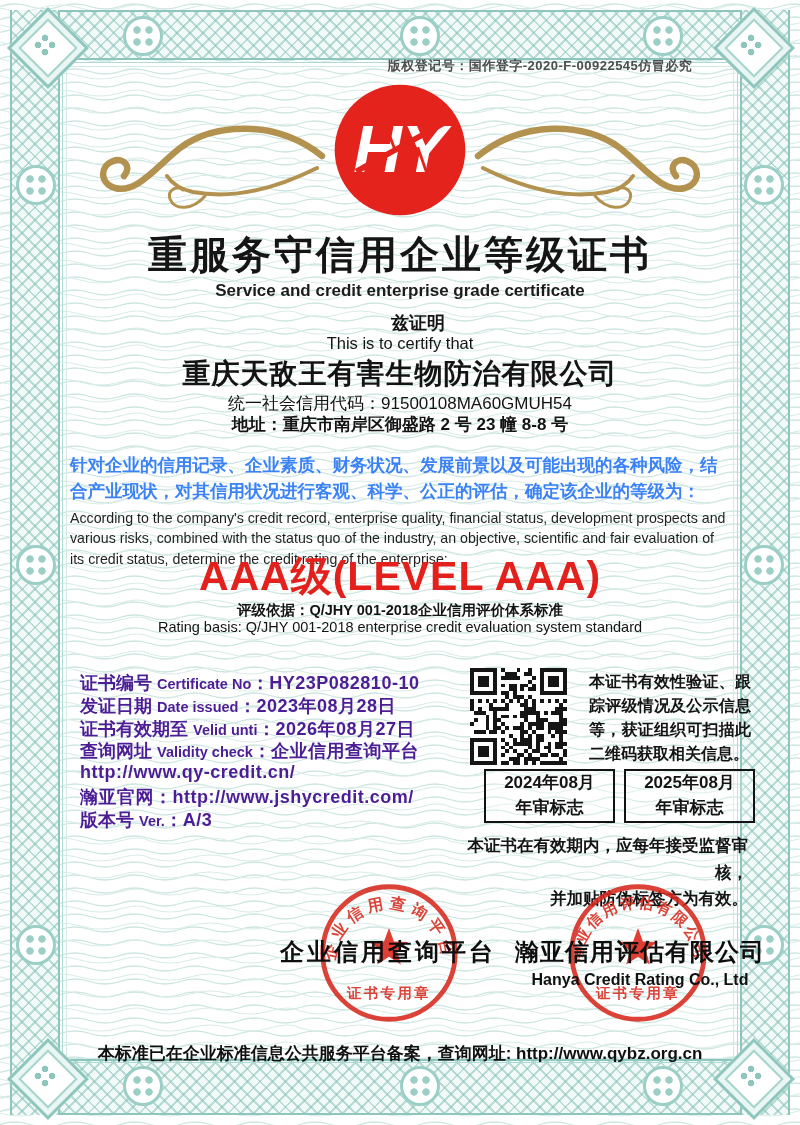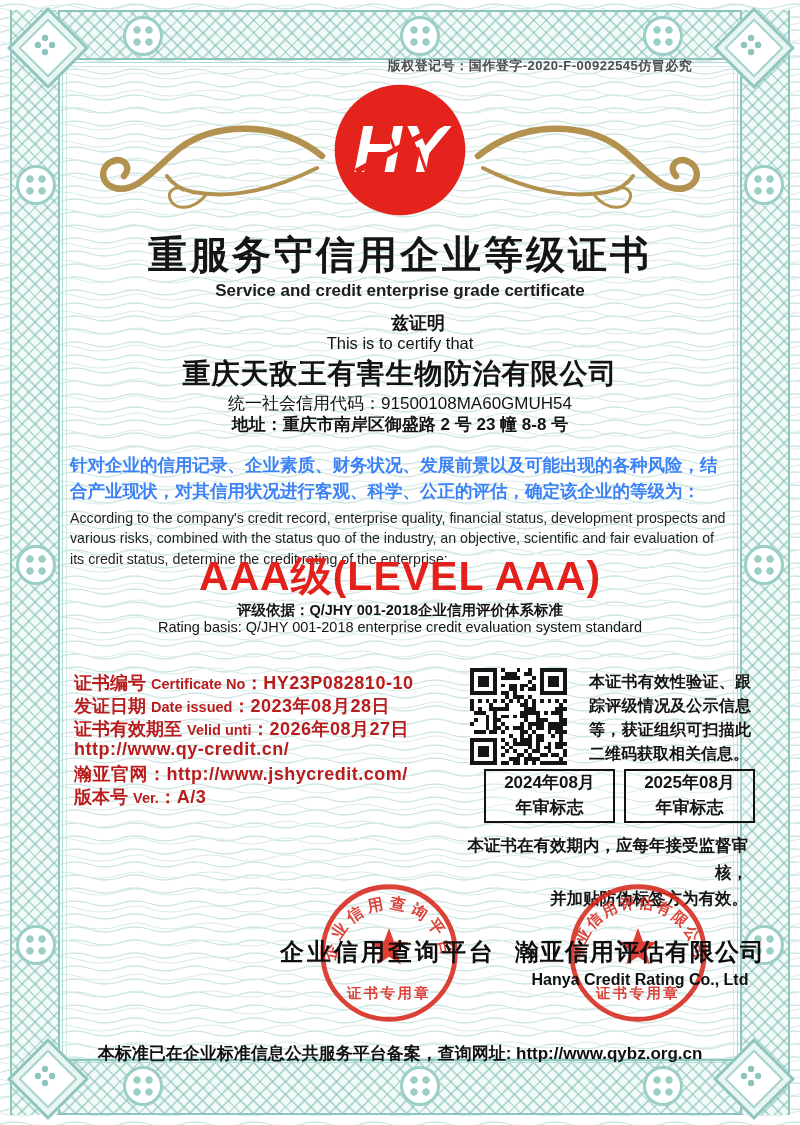--- a/index.html
+++ b/index.html
@@ -54,21 +54,21 @@
 
   
   .intro{left:70px;top:452px;width:662px;}
   .intro-cn{font-size:17.5px;font-weight:700;line-height:1.5;color:#3b82f6;}
   .intro-en{margin-top:3px;font-size:14.2px;font-weight:500;line-height:1.47;color:#1f1f1f;}
   .rating{top:549px;font-size:41px;font-weight:800;color:#e3201b;letter-spacing:1px;}
   .basis-cn{top:601px;font-size:14.5px;font-weight:600;}
   .basis-en{top:619px;font-size:14.5px;font-weight:500;}
 
   
-  .details{left:74px;top:671px;width:400px;font-size:18px;font-weight:600;color:#b91c1c;}
+  .details{left:80px;top:671px;width:400px;font-size:18px;font-weight:600;color:#4c1d95;}
   .details .row{height:22.8px;white-space:nowrap;}
   .details .en{font-size:14.5px;font-weight:600;}
   .details .val{letter-spacing:.5px;}
 
   
   .qr{left:470px;top:668px;width:97px;height:97px;z-index:3;}
   .qr-note{left:589px;top:670px;width:162px;font-size:16px;line-height:24px;font-weight:600;text-align:justify;}
   .year-boxes{left:468px;top:769px;display:flex;gap:9px;z-index:3;margin-left:16px;}
   .ybox{width:127px;height:50px;border:2.5px solid #131313;display:flex;flex-direction:column;
         align-items:center;justify-content:center;font-size:17px;font-weight:600;line-height:1.45;background:rgba(255,255,255,.25);}
@@ -165,20 +165,21 @@
     <div class="intro-en">According to the company's credit record, enterprise quality, financial status, development prospects and various risks, combined with the status quo of the industry, an objective, scientific and fair evaluation of its credit status, determine the credit rating of the enterprise:</div>
   </div>
   <div class="abs ctr rating">AAA级(LEVEL AAA)</div>
   <div class="abs ctr basis-cn">评级依据：Q/JHY 001-2018企业信用评价体系标准</div>
   <div class="abs ctr basis-en">Rating basis: Q/JHY 001-2018 enterprise credit evaluation system standard</div>
 
   <div class="abs details">
     <div class="row"><span>证书编号</span> <span class="en">Certificate No</span><span>：</span><span class="val">HY23P082810-10</span></div>
     <div class="row"><span>发证日期</span> <span class="en">Date issued</span><span>：</span><span class="val">2023年08月28日</span></div>
     <div class="row"><span>证书有效期至</span> <span class="en">Velid unti</span><span>：</span><span class="val">2026年08月27日</span></div>
+    <div class="row"><span>查询网址</span> <span class="en">Validity check</span><span>：</span><span class="val">企业信用查询平台</span></div>
     <div class="row"><span class="val">http://www.qy-credit.cn/</span></div>
     <div class="row"><span class="val">瀚亚官网：http://www.jshycredit.com/</span></div>
     <div class="row"><span>版本号</span> <span class="en">Ver.</span><span>：</span><span class="val">A/3</span></div>
   </div>
 
   <svg class="abs qr" id="qr-svg" viewBox="0 0 25 25" shape-rendering="crispEdges">
     <rect width="25" height="25" fill="#ffffff"></rect>
     <g id="qr-grid" fill="#151515">
         <rect x="8" y="0" width="1" height="1"></rect>
         <rect x="12" y="0" width="1" height="1"></rect>

